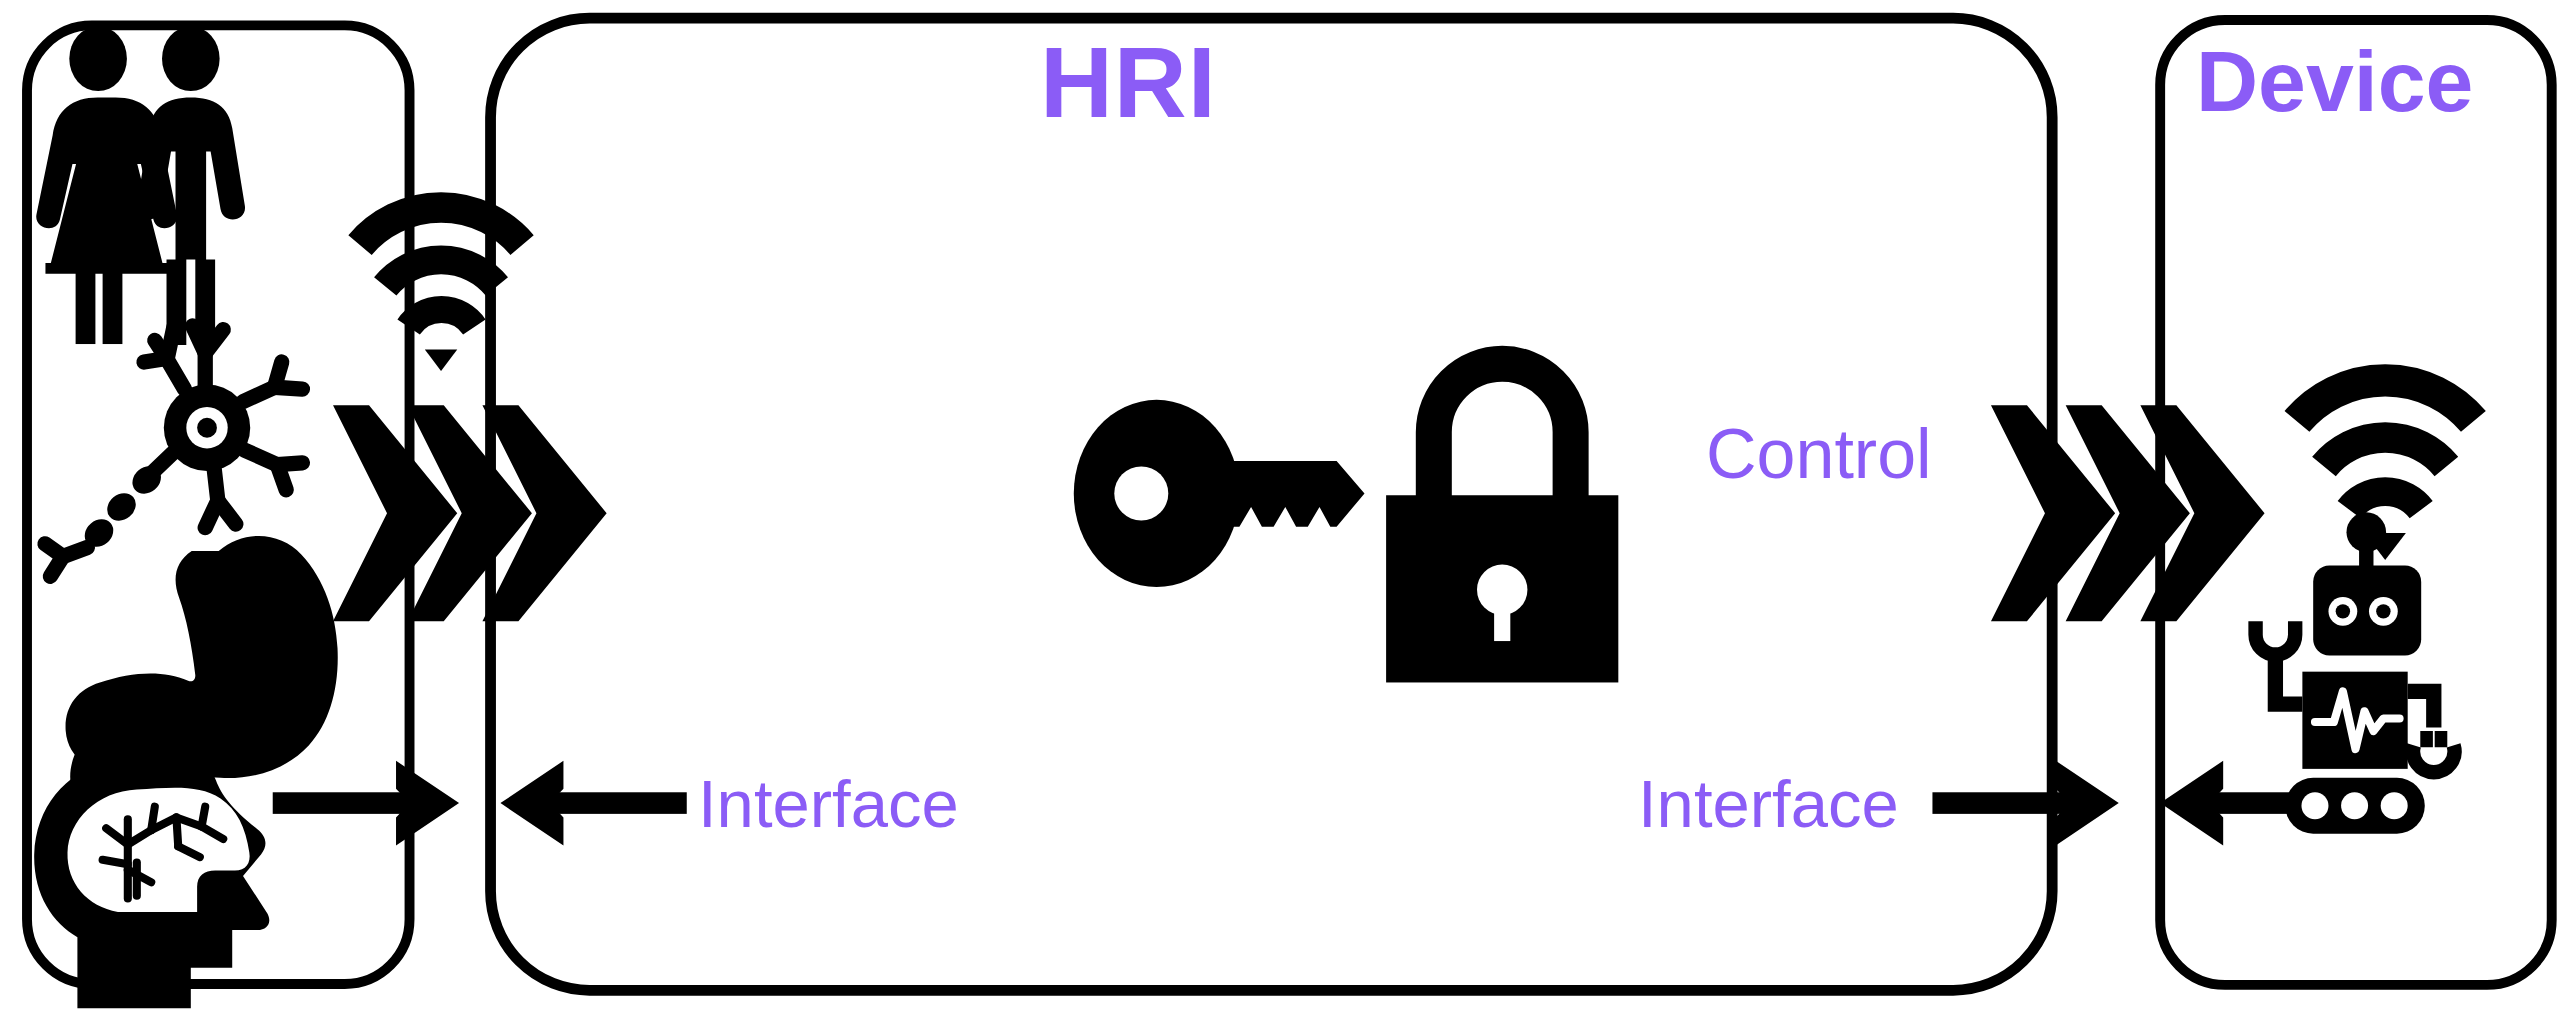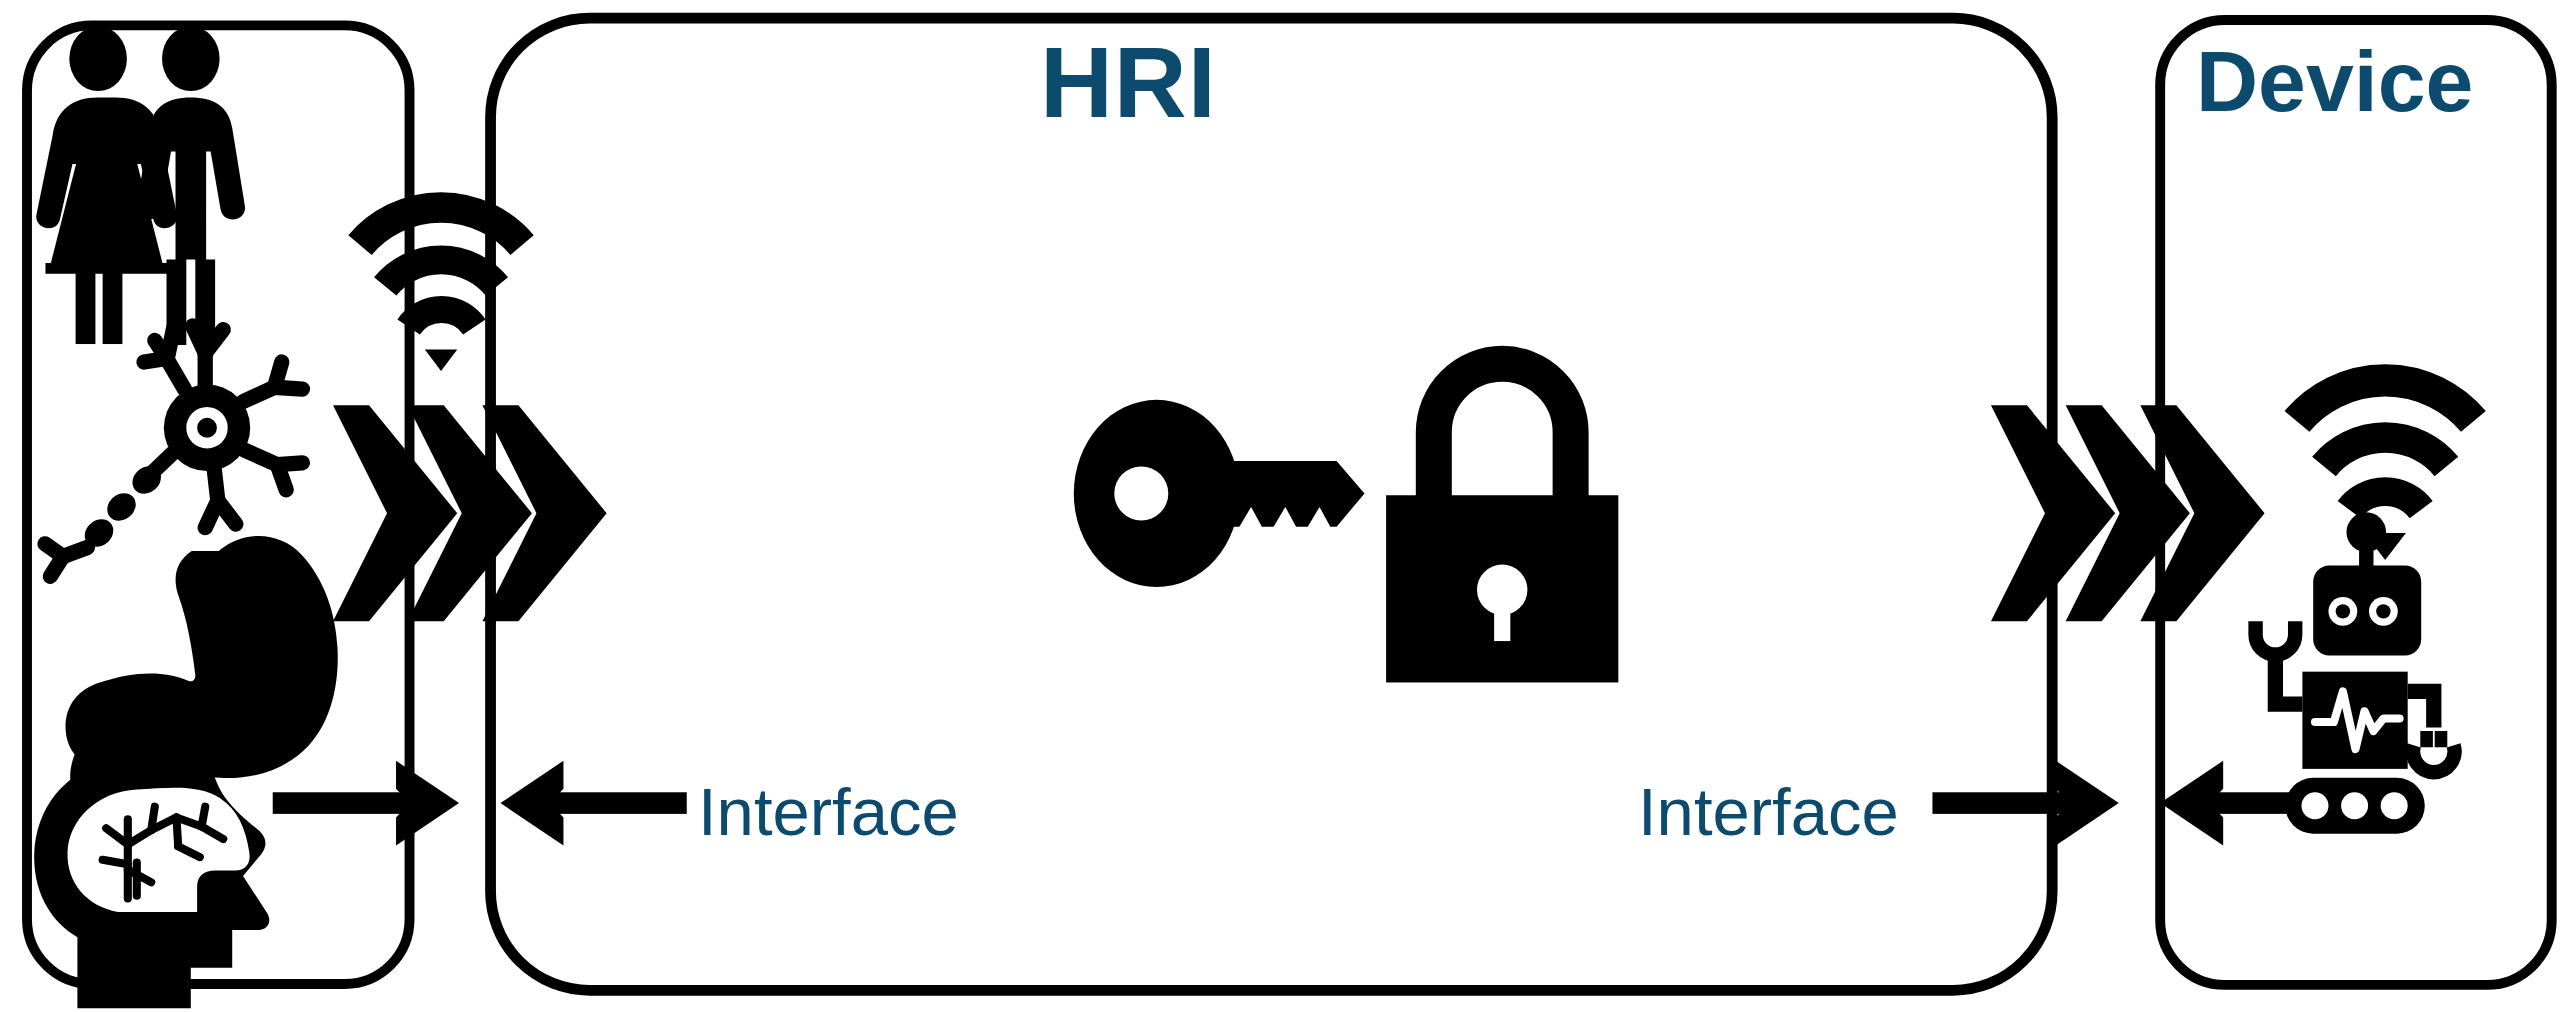--- a/index.html
+++ b/index.html
@@ -16,21 +16,21 @@
     overflow: hidden;
   }
   .svg-layer {
     position: absolute;
     inset: 0;
     width: 2576px;
     height: 1013px;
   }
   .lbl {
     position: absolute;
-    color: #0c4a6e;
+    color: #8b5cf6;
     font-family: "Liberation Sans", sans-serif;
     white-space: nowrap;
     line-height: 1;
   }
   .lbl-bold {
     font-weight: bold;
   }
   .lbl-plain {
     font-weight: normal;
   }
@@ -67,21 +67,20 @@
     top: 587px;
     font-size: 67px;
   }
   #interface-right-label {
     left: 1634px;
     top: 587px;
     font-size: 67px;
   }
   #interface-left-label, #interface-right-label {
     top: 410px;
-    margin-top: 8px;
   }
 </style>
 </head>
 <body>
 
 <div id="root">
 
   <svg class="svg-layer" viewBox="0 0 2862 1125">
 
     <g>
@@ -364,19 +363,20 @@
     </g>
 
   </svg>
 
   <div class="lbl lbl-bold" id="hri-title">HRI</div>
 
   <div class="lbl lbl-bold" id="device-title">Device</div>
 
 
 
+  <div class="lbl lbl-plain" id="control-label">Control</div>
 
   <div class="lbl lbl-plain" id="interface-left-label" style="left:698px; top:770px; font-size:67px;">Interface</div>
 
   <div class="lbl lbl-plain" id="interface-right-label" style="left:1638px; top:770px; font-size:67px;">Interface</div>
 
 </div>
 
 
 </body></html>

